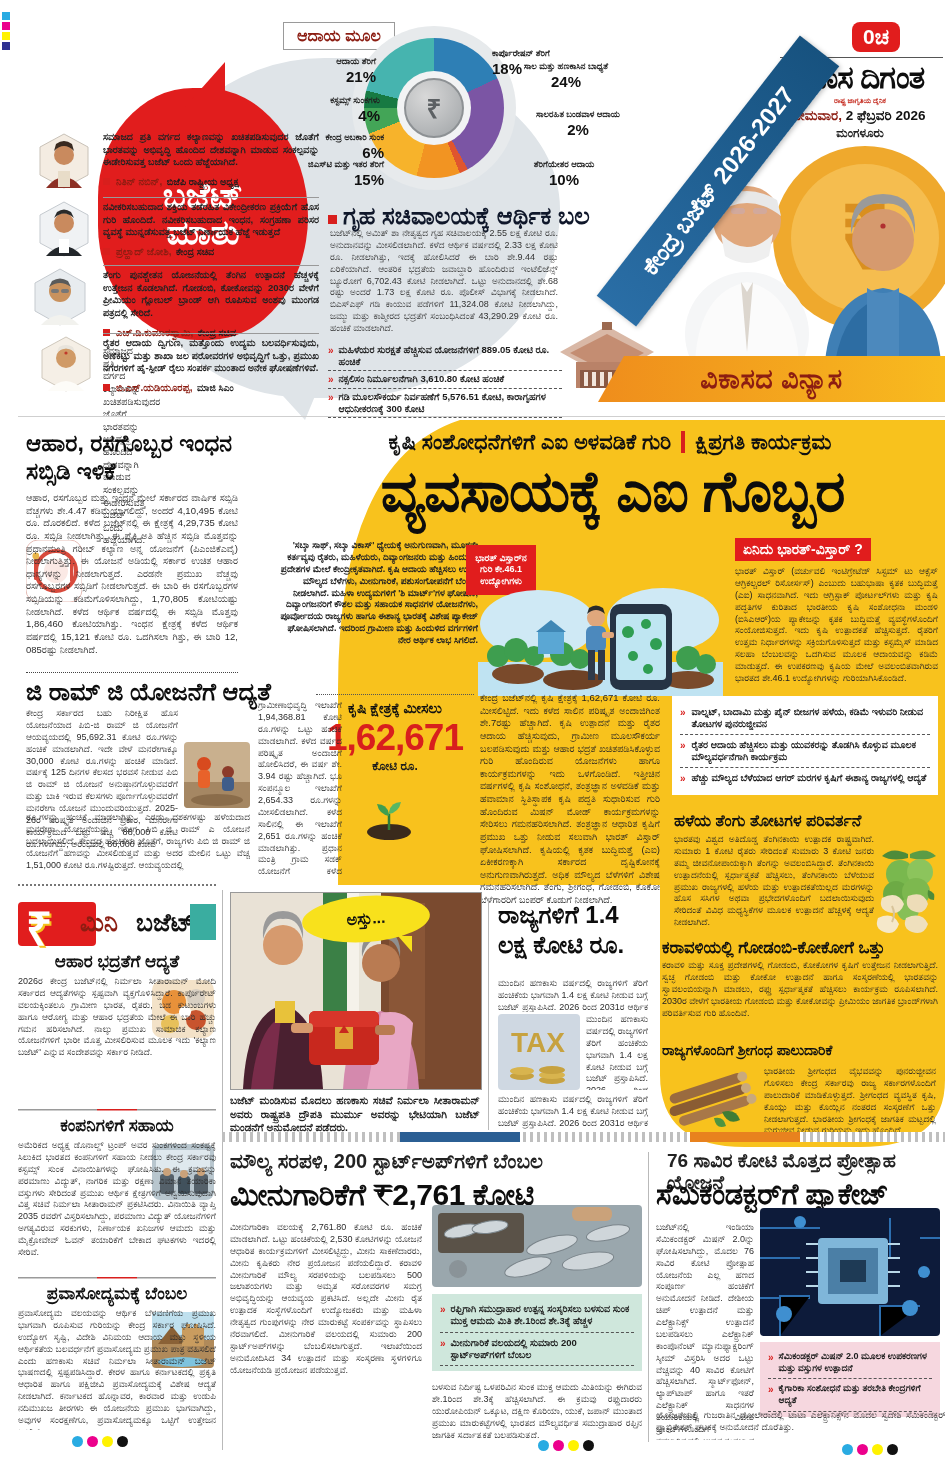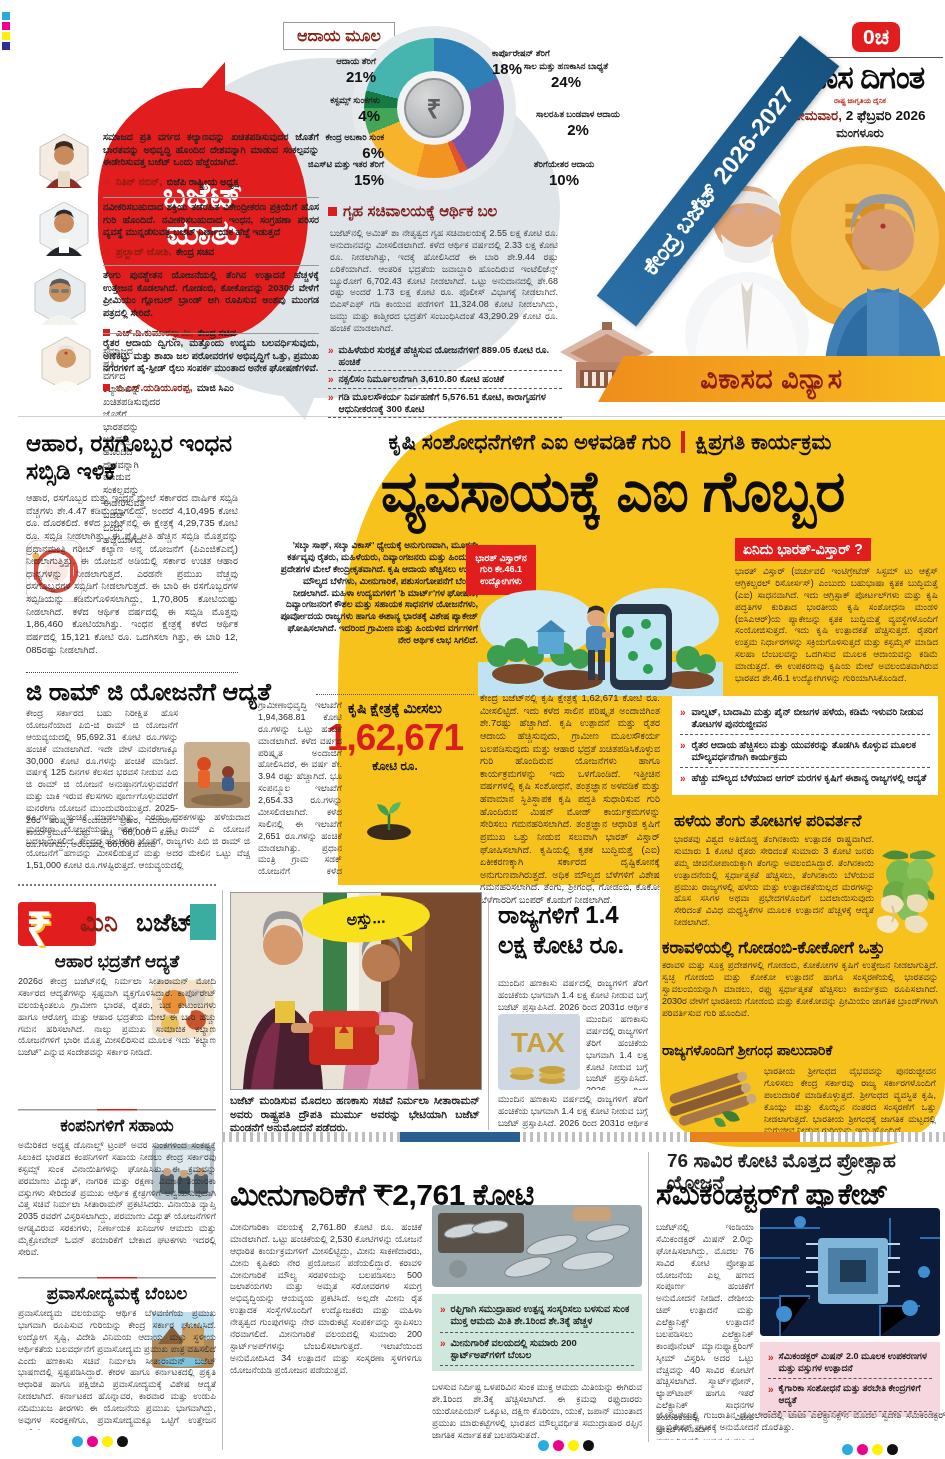--- a/index.html
+++ b/index.html
@@ -184,21 +184,21 @@
       <path d="M180 224 q10 -56 48 -64 l-16 64 z" fill="#2d6da3"></path>
       <path d="M212 150 q16 10 32 0 l0 74 l-32 0 z" fill="#4c89bd"></path>
     </g>
   </svg>
 
   <div class="abs b" style="left:553px;top:156px;width:330px;height:50px;transform:rotate(-52deg);background:linear-gradient(90deg,#2a6ea6,#17527f);color:#fff;font-size:24px;display:flex;align-items:center;justify-content:center;box-shadow:0 2px 5px rgba(0,0,0,.25);">
     <span>ಕೇಂದ್ರ ಬಜೆಟ್ 2026-2027</span>
   </div>
 
   <div class="abs" style="left:328px;top:202px;width:302px;">
-    <div class="b" style="font-size:15px;color:#7f1d1d;"><span class="sq"></span><span>ಗೃಹ ಸಚಿವಾಲಯಕ್ಕೆ ಆರ್ಥಿಕ ಬಲ</span></div>
+    <div class="b" style="font-size:24px;color:#0f172a;"><span class="sq"></span><span>ಗೃಹ ಸಚಿವಾಲಯಕ್ಕೆ ಆರ್ಥಿಕ ಬಲ</span></div>
   </div>
   <div class="abs j t9 ohide" style="left:330px;top:228px;width:228px;height:113px;color:#333;">ಬಜೆಟ್‌ನಲ್ಲಿ ಅಮಿತ್ ಶಾ ನೇತೃತ್ವದ ಗೃಹ ಸಚಿವಾಲಯಕ್ಕೆ 2.55 ಲಕ್ಷ ಕೋಟಿ ರೂ. ಅನುದಾನವನ್ನು ಮೀಸಲಿಡಲಾಗಿದೆ. ಕಳೆದ ಆರ್ಥಿಕ ವರ್ಷದಲ್ಲಿ 2.33 ಲಕ್ಷ ಕೋಟಿ ರೂ. ನೀಡಲಾಗಿತ್ತು, ಇದಕ್ಕೆ ಹೋಲಿಸಿದರೆ ಈ ಬಾರಿ ಶೇ.9.44 ರಷ್ಟು ಏರಿಕೆಯಾಗಿದೆ. ಆಂತರಿಕ ಭದ್ರತೆಯ ಜವಾಬ್ದಾರಿ ಹೊಂದಿರುವ ಇಂಟೆಲಿಜೆನ್ಸ್ ಬ್ಯೂರೋಗೆ 6,702.43 ಕೋಟಿ ನೀಡಲಾಗಿದೆ. ಒಟ್ಟು ಅನುದಾನದಲ್ಲಿ ಶೇ.68 ರಷ್ಟು ಅಂದರೆ 1.73 ಲಕ್ಷ ಕೋಟಿ ರೂ. ಪೊಲೀಸ್ ವಿಭಾಗಕ್ಕೆ ನೀಡಲಾಗಿದೆ. ಬಿಎಸ್‌ಎಫ್ ಗಡಿ ಕಾಯುವ ಪಡೆಗಳಿಗೆ 11,324.08 ಕೋಟಿ ನೀಡಲಾಗಿದ್ದು, ಜಮ್ಮು ಮತ್ತು ಕಾಶ್ಮೀರದ ಭದ್ರತೆಗೆ ಸಂಬಂಧಿಸಿದಂತೆ 43,290.29 ಕೋಟಿ ರೂ. ಹಂಚಿಕೆ ಮಾಡಲಾಗಿದೆ.</div>
   <div class="abs" style="left:328px;top:342px;width:234px;">
     <div class="bi" style="padding:2px 0;">
         <span class="ar">»</span>
         <span class="b" style="font-size:9.5px;line-height:1.25;">ಮಹಿಳೆಯರ ಸುರಕ್ಷತೆ ಹೆಚ್ಚಿಸುವ ಯೋಜನೆಗಳಿಗೆ 889.05 ಕೋಟಿ ರೂ. ಹಂಚಿಕೆ</span>
       </div>
     <div class="dashsep"></div>
     <div class="bi" style="padding:2px 0;">
         <span class="ar">»</span>
@@ -488,20 +488,21 @@
       <ellipse cx="54" cy="56" rx="13" ry="4" fill="#c7a23f"></ellipse>
   </svg>
   <div class="abs j t9 ohide" style="left:498px;top:978px;width:150px;height:34px;color:#2c2c2c;">ಮುಂದಿನ ಹಣಕಾಸು ವರ್ಷದಲ್ಲಿ ರಾಜ್ಯಗಳಿಗೆ ತೆರಿಗೆ ಹಂಚಿಕೆಯ ಭಾಗವಾಗಿ 1.4 ಲಕ್ಷ ಕೋಟಿ ನೀಡುವ ಬಗ್ಗೆ ಬಜೆಟ್ ಪ್ರಸ್ತಾಪಿಸಿದೆ. 2026 ರಿಂದ 2031ರ ಆರ್ಥಿಕ ವರ್ಷಕ್ಕೆ ಕೇಂದ್ರ ಮತ್ತು ರಾಜ್ಯಗಳ ನಡುವಿನ ತೆರಿಗೆ ಆದಾಯ ಹಂಚಿಕೆಯನ್ನು ನಿರ್ಧರಿಸುವ 16ನೇ ಹಣಕಾಸು ಆಯೋಗದ ವರದಿಯನ್ನು ಲೋಕಸಭೆಯಲ್ಲಿ ಮಂಡಿಸುವ ಬಗ್ಗೆ ಹಣಕಾಸು ಸಚಿವೆ ನಿರ್ಮಲಾ ಸೀತಾರಾಮನ್ ಘೋಷಣೆ ಮಾಡಿದರು. ಕೇಂದ್ರವು ರಾಜ್ಯಗಳಿಗೆ 41 ಶೇಕಡಾ ತೆರಿಗೆ ಹಂಚಿಕೆ ಮಾಡುವ ಆಯೋಗದ ಶಿಫಾರಸು ಇದೆ. 16ನೇ ಹಣಕಾಸು ಆಯೋಗದ ಶಿಫಾರಸುಗಳು ಏಪ್ರಿಲ್ 1ರಿಂದ ಜಾರಿಗೆ ಆಗ್ನಯವಾಗಲಿವೆ ಎಂದರು. 16ನೇ ಹಣಕಾಸು ಆಯೋಗದ ವರದಿ ಅಧ್ಯಕ್ಷ, ನೀತಿ ಆಯೋಗದ ಮಾಜಿ ಉಪಾಧ್ಯಕ್ಷ ಅರವಿಂದ ಪನಗಡಿಯ ಕಳೆದ ನವೆಂಬರ್ 17ರಂದು ರಾಷ್ಟ್ರಪತಿ ದ್ರೌಪದಿ ಮುರ್ಮು 다ವರಿಗೆ ಸಲ್ಲಿಸಿದ್ದರು.</div>
   <div class="abs j t9 ohide" style="left:586px;top:1014px;width:62px;height:76px;color:#2c2c2c;">ಮುಂದಿನ ಹಣಕಾಸು ವರ್ಷದಲ್ಲಿ ರಾಜ್ಯಗಳಿಗೆ ತೆರಿಗೆ ಹಂಚಿಕೆಯ ಭಾಗವಾಗಿ 1.4 ಲಕ್ಷ ಕೋಟಿ ನೀಡುವ ಬಗ್ಗೆ ಬಜೆಟ್ ಪ್ರಸ್ತಾಪಿಸಿದೆ. 2026 ರಿಂದ 2031ರ ಆರ್ಥಿಕ ವರ್ಷಕ್ಕೆ ಕೇಂದ್ರ ಮತ್ತು ರಾಜ್ಯಗಳ ನಡುವಿನ ತೆರಿಗೆ ಆದಾಯ ಹಂಚಿಕೆಯನ್ನು ನಿರ್ಧರಿಸುವ 16ನೇ ಹಣಕಾಸು ಆಯೋಗದ ವರದಿಯನ್ನು ಲೋಕಸಭೆಯಲ್ಲಿ ಮಂಡಿಸುವ ಬಗ್ಗೆ ಹಣಕಾಸು ಸಚಿವೆ ನಿರ್ಮಲಾ ಸೀತಾರಾಮನ್ ಘೋಷಣೆ ಮಾಡಿದರು. ಕೇಂದ್ರವು ರಾಜ್ಯಗಳಿಗೆ 41 ಶೇಕಡಾ ತೆರಿಗೆ ಹಂಚಿಕೆ ಮಾಡುವ ಆಯೋಗದ ಶಿಫಾರಸು ಇದೆ. 16ನೇ ಹಣಕಾಸು ಆಯೋಗದ ಶಿಫಾರಸುಗಳು ಏಪ್ರಿಲ್ 1ರಿಂದ ಜಾರಿಗೆ ಆಗ್ನಯವಾಗಲಿವೆ ಎಂದರು. 16ನೇ ಹಣಕಾಸು ಆಯೋಗದ ವರದಿ ಅಧ್ಯಕ್ಷ, ನೀತಿ ಆಯೋಗದ ಮಾಜಿ ಉಪಾಧ್ಯಕ್ಷ ಅರವಿಂದ ಪನಗಡಿಯ ಕಳೆದ ನವೆಂಬರ್ 17ರಂದು ರಾಷ್ಟ್ರಪತಿ ದ್ರೌಪದಿ ಮುರ್ಮು 다ವರಿಗೆ ಸಲ್ಲಿಸಿದ್ದರು.</div>
   <div class="abs j t9 ohide" style="left:498px;top:1094px;width:150px;height:42px;color:#2c2c2c;">ಮುಂದಿನ ಹಣಕಾಸು ವರ್ಷದಲ್ಲಿ ರಾಜ್ಯಗಳಿಗೆ ತೆರಿಗೆ ಹಂಚಿಕೆಯ ಭಾಗವಾಗಿ 1.4 ಲಕ್ಷ ಕೋಟಿ ನೀಡುವ ಬಗ್ಗೆ ಬಜೆಟ್ ಪ್ರಸ್ತಾಪಿಸಿದೆ. 2026 ರಿಂದ 2031ರ ಆರ್ಥಿಕ ವರ್ಷಕ್ಕೆ ಕೇಂದ್ರ ಮತ್ತು ರಾಜ್ಯಗಳ ನಡುವಿನ ತೆರಿಗೆ ಆದಾಯ ಹಂಚಿಕೆಯನ್ನು ನಿರ್ಧರಿಸುವ 16ನೇ ಹಣಕಾಸು ಆಯೋಗದ ವರದಿಯನ್ನು ಲೋಕಸಭೆಯಲ್ಲಿ ಮಂಡಿಸುವ ಬಗ್ಗೆ ಹಣಕಾಸು ಸಚಿವೆ ನಿರ್ಮಲಾ ಸೀತಾರಾಮನ್ ಘೋಷಣೆ ಮಾಡಿದರು. ಕೇಂದ್ರವು ರಾಜ್ಯಗಳಿಗೆ 41 ಶೇಕಡಾ ತೆರಿಗೆ ಹಂಚಿಕೆ ಮಾಡುವ ಆಯೋಗದ ಶಿಫಾರಸು ಇದೆ. 16ನೇ ಹಣಕಾಸು ಆಯೋಗದ ಶಿಫಾರಸುಗಳು ಏಪ್ರಿಲ್ 1ರಿಂದ ಜಾರಿಗೆ ಆಗ್ನಯವಾಗಲಿವೆ ಎಂದರು. 16ನೇ ಹಣಕಾಸು ಆಯೋಗದ ವರದಿ ಅಧ್ಯಕ್ಷ, ನೀತಿ ಆಯೋಗದ ಮಾಜಿ ಉಪಾಧ್ಯಕ್ಷ ಅರವಿಂದ ಪನಗಡಿಯ ಕಳೆದ ನವೆಂಬರ್ 17ರಂದು ರಾಷ್ಟ್ರಪತಿ ದ್ರೌಪದಿ ಮುರ್ಮು 다ವರಿಗೆ ಸಲ್ಲಿಸಿದ್ದರು.</div>
 
   <div class="abs" style="left:222px;top:1132px;width:723px;height:10px;background:repeating-linear-gradient(90deg,#bfbfbf 0 3px,#fff 3px 7px);"></div>
   <div class="abs" style="left:400px;top:1132px;width:120px;height:10px;background:#2b5f94;"></div>
   <div class="abs" style="left:690px;top:1132px;width:110px;height:10px;background:#e8821e;"></div>
 
+  <div class="abs b" style="left:230px;top:1150px;width:412px;font-size:20px;color:#222;">ಮೌಲ್ಯ ಸರಪಳಿ, 200 ಸ್ಟಾರ್ಟ್‌ಅಪ್‌ಗಳಿಗೆ ಬೆಂಬಲ</div>
   <div class="abs b" style="left:230px;top:1178px;width:412px;font-size:30px;color:#0d0d0d;letter-spacing:-0.5px;">ಮೀನುಗಾರಿಕೆಗೆ ₹2,761 ಕೋಟಿ</div>
   <div class="abs j t9 ohide" style="left:230px;top:1222px;width:192px;height:218px;color:#2c2c2c;">ಮೀನುಗಾರಿಕಾ ವಲಯಕ್ಕೆ 2,761.80 ಕೋಟಿ ರೂ. ಹಂಚಿಕೆ ಮಾಡಲಾಗಿದೆ. ಒಟ್ಟು ಹಂಚಿಕೆಯಲ್ಲಿ 2,530 ಕೋಟಿಗಳನ್ನು ಯೋಜನೆ ಆಧಾರಿತ ಕಾರ್ಯಕ್ರಮಗಳಿಗೆ ಮೀಸಲಿಟ್ಟಿದ್ದು, ಮೀನು ಸಾಕಣೆದಾರರು, ಮೀನು ಕೃಷಿಕರು ನೇರ ಪ್ರಯೋಜನ ಪಡೆಯಲಿದ್ದಾರೆ. ಕರಾವಳಿ ಮೀನುಗಾರಿಕೆ ಮೌಲ್ಯ ಸರಪಳಿಯನ್ನು ಬಲಪಡಿಸಲು 500 ಜಲಾಶಯಗಳು ಮತ್ತು ಅಮೃತ ಸರೋವರಗಳ ಸಮಗ್ರ ಅಭಿವೃದ್ಧಿಯನ್ನು ಆಯವ್ಯಯ ಪ್ರಕಟಿಸಿದೆ. ಅಲ್ಲದೇ ಮೀನು ರೈತ ಉತ್ಪಾದಕ ಸಂಸ್ಥೆಗಳೊಂದಿಗೆ ಉದ್ಯೋಜಕರು ಮತ್ತು ಮಹಿಳಾ ನೇತೃತ್ವದ ಗುಂಪುಗಳನ್ನು ನೇರ ಮಾರುಕಟ್ಟೆ ಸಂಪರ್ಕವನ್ನು ಸ್ಥಾಪಿಸಲು ನೆರವಾಗಲಿದೆ. ಮೀನುಗಾರಿಕೆ ವಲಯದಲ್ಲಿ ಸುಮಾರು 200 ಸ್ಟಾರ್ಟ್‌ಅಪ್‌ಗಳನ್ನು ಬೆಂಬಲಿಸಲಾಗುತ್ತದೆ. ಇಲಾಖೆಯಿಂದ ಅನುಮೋದಿಸಿದ 34 ಉತ್ಪಾದನೆ ಮತ್ತು ಸಂಸ್ಕರಣಾ ಸ್ಥಳಗಳಿಗೂ ಯೋಜನೆಯಡಿ ಪ್ರಯೋಜನ ಪಡೆಯುತ್ತವೆ.</div>
   <svg class="abs ph" style="left:432px;top:1205px;" width="210" height="82" viewBox="0 0 210 82">
     <rect width="210" height="82" fill="#9aa7ad"></rect>
     <rect x="6" y="8" width="86" height="40" rx="4" fill="#5a5248"></rect>
     <g fill="#cfd6da" stroke="#7a848a">
       <ellipse cx="30" cy="26" rx="18" ry="6" transform="rotate(-12 30 26)"></ellipse>
       <ellipse cx="58" cy="22" rx="18" ry="6" transform="rotate(-8 58 22)"></ellipse>
       <ellipse cx="120" cy="40" rx="26" ry="8" transform="rotate(-14 120 40)"></ellipse>
       <ellipse cx="156" cy="56" rx="26" ry="8" transform="rotate(-10 156 56)"></ellipse>

